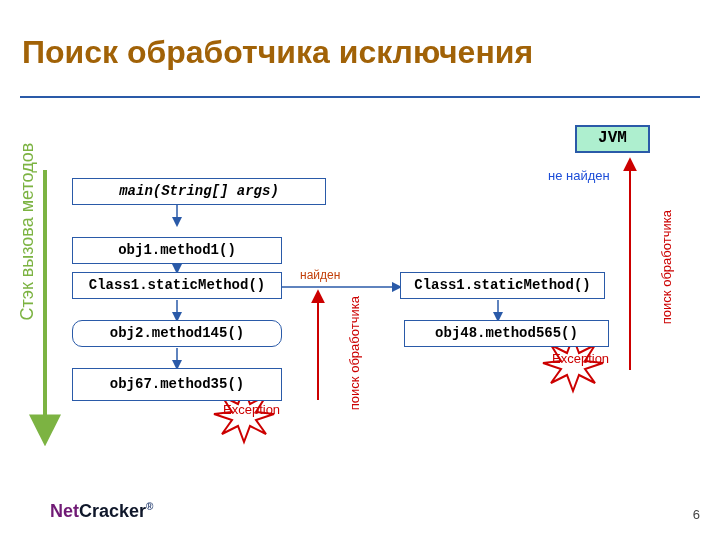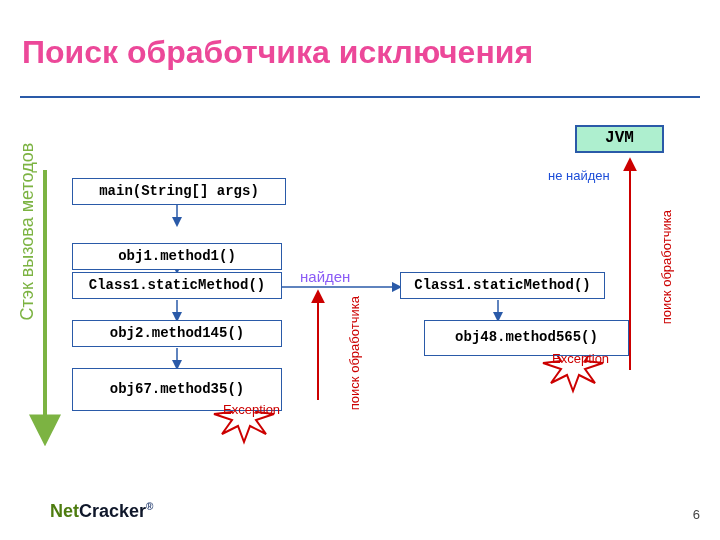--- a/index.html
+++ b/index.html
@@ -7,21 +7,21 @@
     width: 720px; height: 540px;
     font-family: Arial, sans-serif;
     background: #fff;
     position: relative;
     overflow: hidden;
   }
   .title {
     position: absolute;
     left: 22px; top: 34px;
     font-size: 32px; font-weight: bold;
-    color: #ec4899;
+    color: #a16207;
   }
   .hrule {
     position: absolute;
     left: 20px; top: 96px;
     width: 680px; height: 2px;
     background: #2a5aa8;
   }
   .stack-label {
     position: absolute;
     left: 27px; top: 310px;
@@ -74,30 +74,30 @@
     line-height: 1.1;
     white-space: nowrap;
   }
   .red-label {
     position: absolute;
     color: #1d4ed8;
     font-size: 13px;
   }
   .blue-label {
     position: absolute;
-    color: #8b5cf6;
-    font-size: 15px;
+    color: #c2410c;
+    font-size: 12px;
   }
   .footer-logo {
     position: absolute;
     left: 50px; bottom: 18px;
     font-weight: bold;
     font-size: 18px;
   }
-  .footer-logo .net { color: #4d7c0f; }
+  .footer-logo .net { color: #701a75; }
   .footer-logo .cracker { color: #0f172a; font-weight: bold; }
   .footer-logo sup { color: #2f4676; font-size: 10px; }
   .page-num {
     position: absolute;
     right: 20px; bottom: 18px;
     font-size: 13px;
     color: #444;
   }
 </style>
 </head>
@@ -138,30 +138,30 @@
     <polygon points="0,-26 6,-10 22,-18 12,-2 30,0 12,6 22,20 6,12 0,28 -6,12 -22,20 -12,6 -30,0 -12,-2 -22,-18 -6,-10"></polygon>
   </g>
 
   <g transform="translate(573,363)" stroke="#c00" stroke-width="2" fill="none">
     <polygon points="0,-26 6,-10 22,-18 12,-2 30,0 12,6 22,20 6,12 0,28 -6,12 -22,20 -12,6 -30,0 -12,-2 -22,-18 -6,-10"></polygon>
   </g>
 </svg>
 
 <div class="stack-label">Стэк вызова методов</div>
 
-<div class="box jvm" style="left:575px; top:125px; width:89px; height:28px;">JVM</div>
+<div class="box jvm" style="left:575px; top:125px; width:75px; height:28px;">JVM</div>
 
-<div class="box" style="left:72px; top:178px; width:214px; height:27px;">main(String[] args)</div>
-<div class="box" style="left:72px; top:243px; width:210px; height:27px;">obj1.method1()</div>
+<div class="box" style="left:72px; top:178px; width:254px; height:27px;font-style:italic;">main(String[] args)</div>
+<div class="box" style="left:72px; top:237px; width:210px; height:27px;">obj1.method1()</div>
 <div class="box" style="left:72px; top:272px; width:210px; height:27px;">Class1.staticMethod()</div>
-<div class="box" style="left:72px; top:320px; width:210px; height:27px;">obj2.method145()</div>
-<div class="box" style="left:72px; top:368px; width:210px; height:43px;">obj67.method35()</div>
+<div class="box" style="left:72px; top:320px; width:210px; height:27px;border-radius:10px;">obj2.method145()</div>
+<div class="box" style="left:72px; top:368px; width:210px; height:33px;">obj67.method35()</div>
 
 <div class="box" style="left:400px; top:272px; width:205px; height:27px;">Class1.staticMethod()</div>
-<div class="box" style="left:424px; top:320px; width:205px; height:36px;">obj48.method565()</div>
+<div class="box" style="left:404px; top:320px; width:205px; height:27px;">obj48.method565()</div>
 
 <div class="blue-label" style="left:300px; top:268px;">найден</div>
 <div class="red-label" style="left:548px; top:168px;">не найден</div>
 
 <div class="red-vertical-label" style="left:298px; top:346px;">поиск обработчика</div>
 <div class="red-vertical-label" style="left:610px; top:260px;">поиск обработчика</div>
 
 <div class="burst" style="left:223px; top:402px; width:50px;">Exception</div>
 <div class="burst" style="left:552px; top:351px; width:50px;">Exception</div>
 

